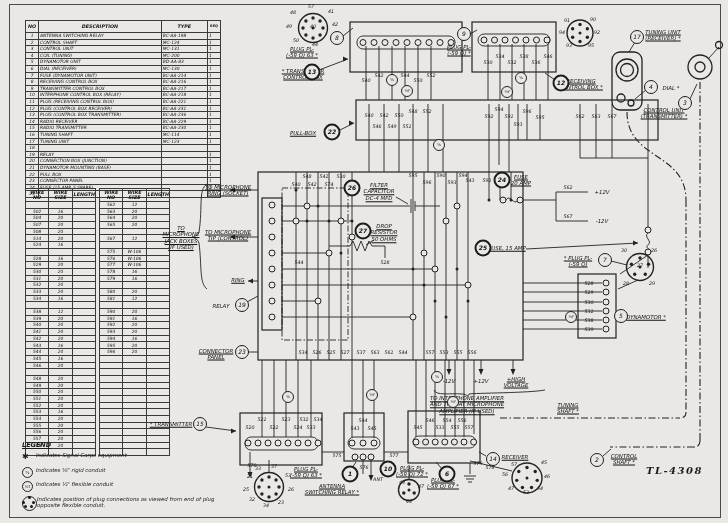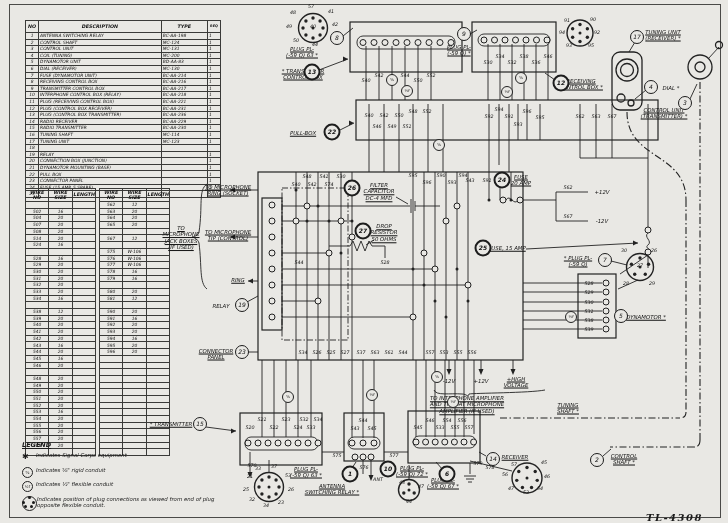--- a/index.html
+++ b/index.html
@@ -1184,14 +1184,14 @@
       <div class="cn" style="left: 521px; top: 78px;">⅝</div>
       <div class="cn" style="left: 507px; top: 92px;">½f</div>
       <div class="cn" style="left: 439px; top: 145px;">⅝</div>
       <div class="cn" style="left: 288px; top: 397px;">⅝</div>
       <div class="cn" style="left: 372px; top: 395px;">½f</div>
       <div class="cn" style="left: 437px; top: 377px;">⅝</div>
       <div class="cn" style="left: 453px; top: 402px;">½f</div>
       <div class="cn" style="left: 571px; top: 317px;">½f</div>
     </div>
 
-  <div id="labels2" style="position:absolute;left:646px;top:517px;" class="dwg">TL-4308</div>
+  <div id="labels2" style="position:absolute;left:646px;top:470px;" class="dwg">TL-4308</div>
 </div>
 
 </body></html>

